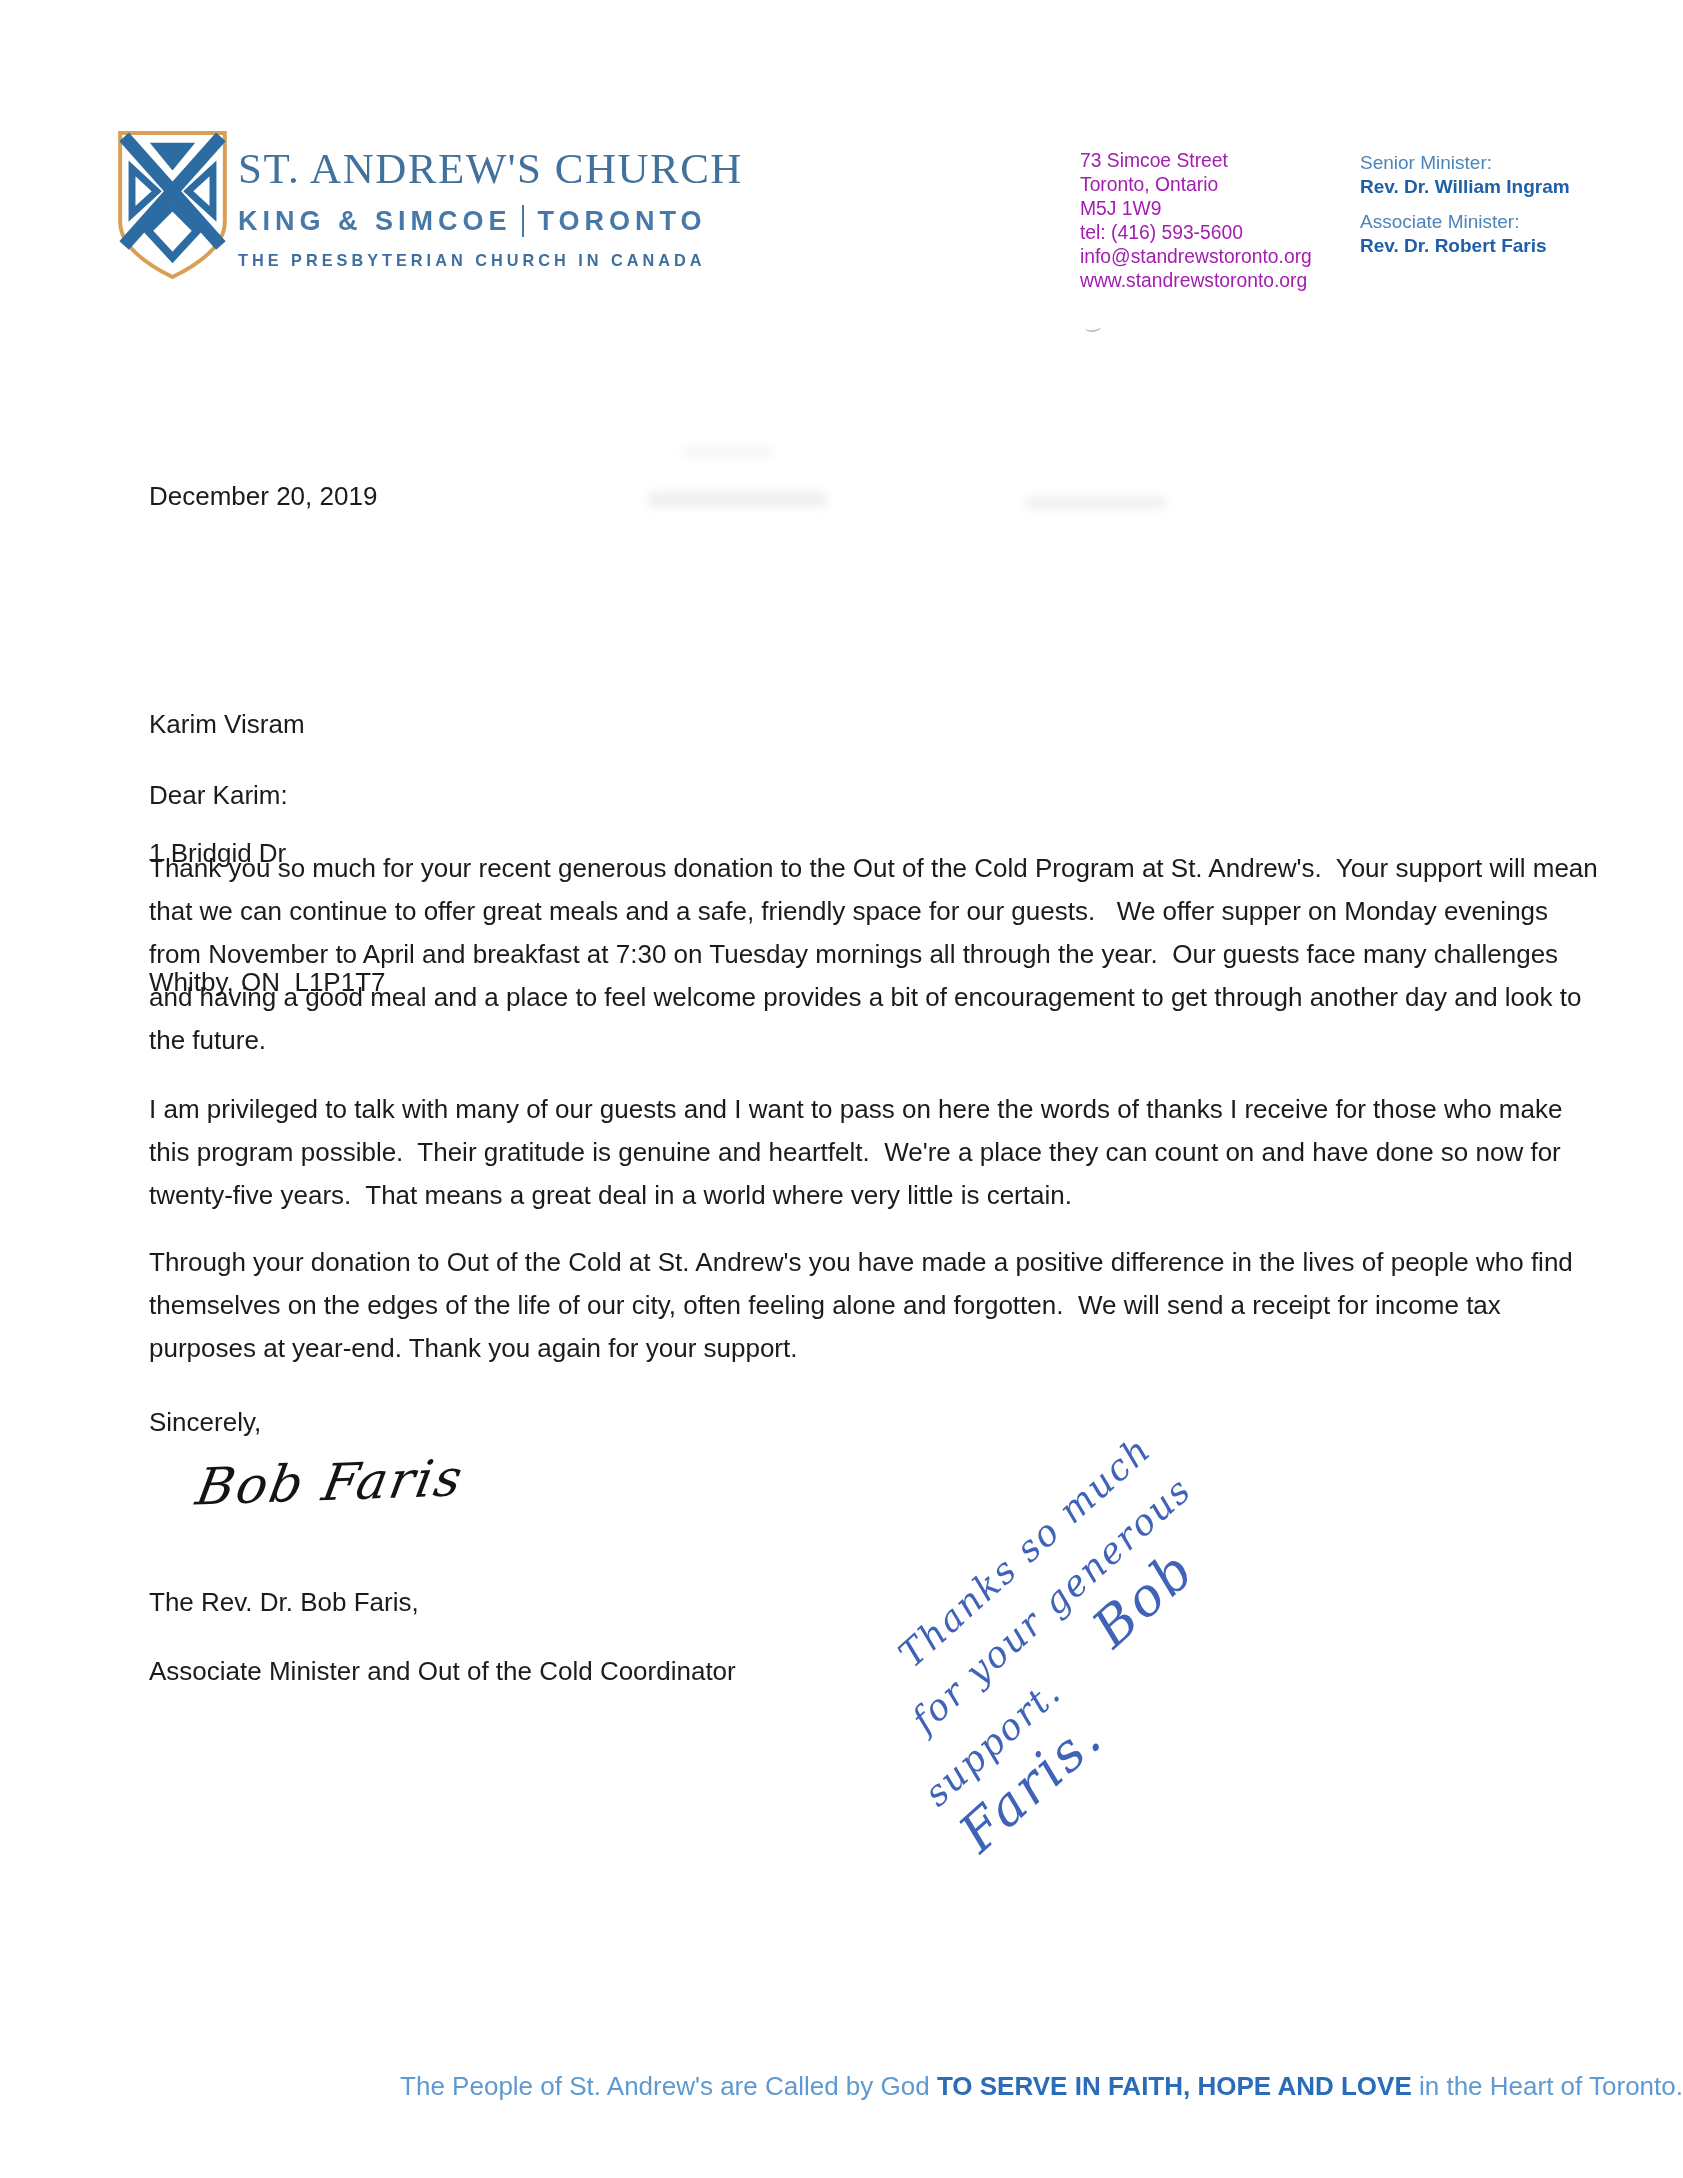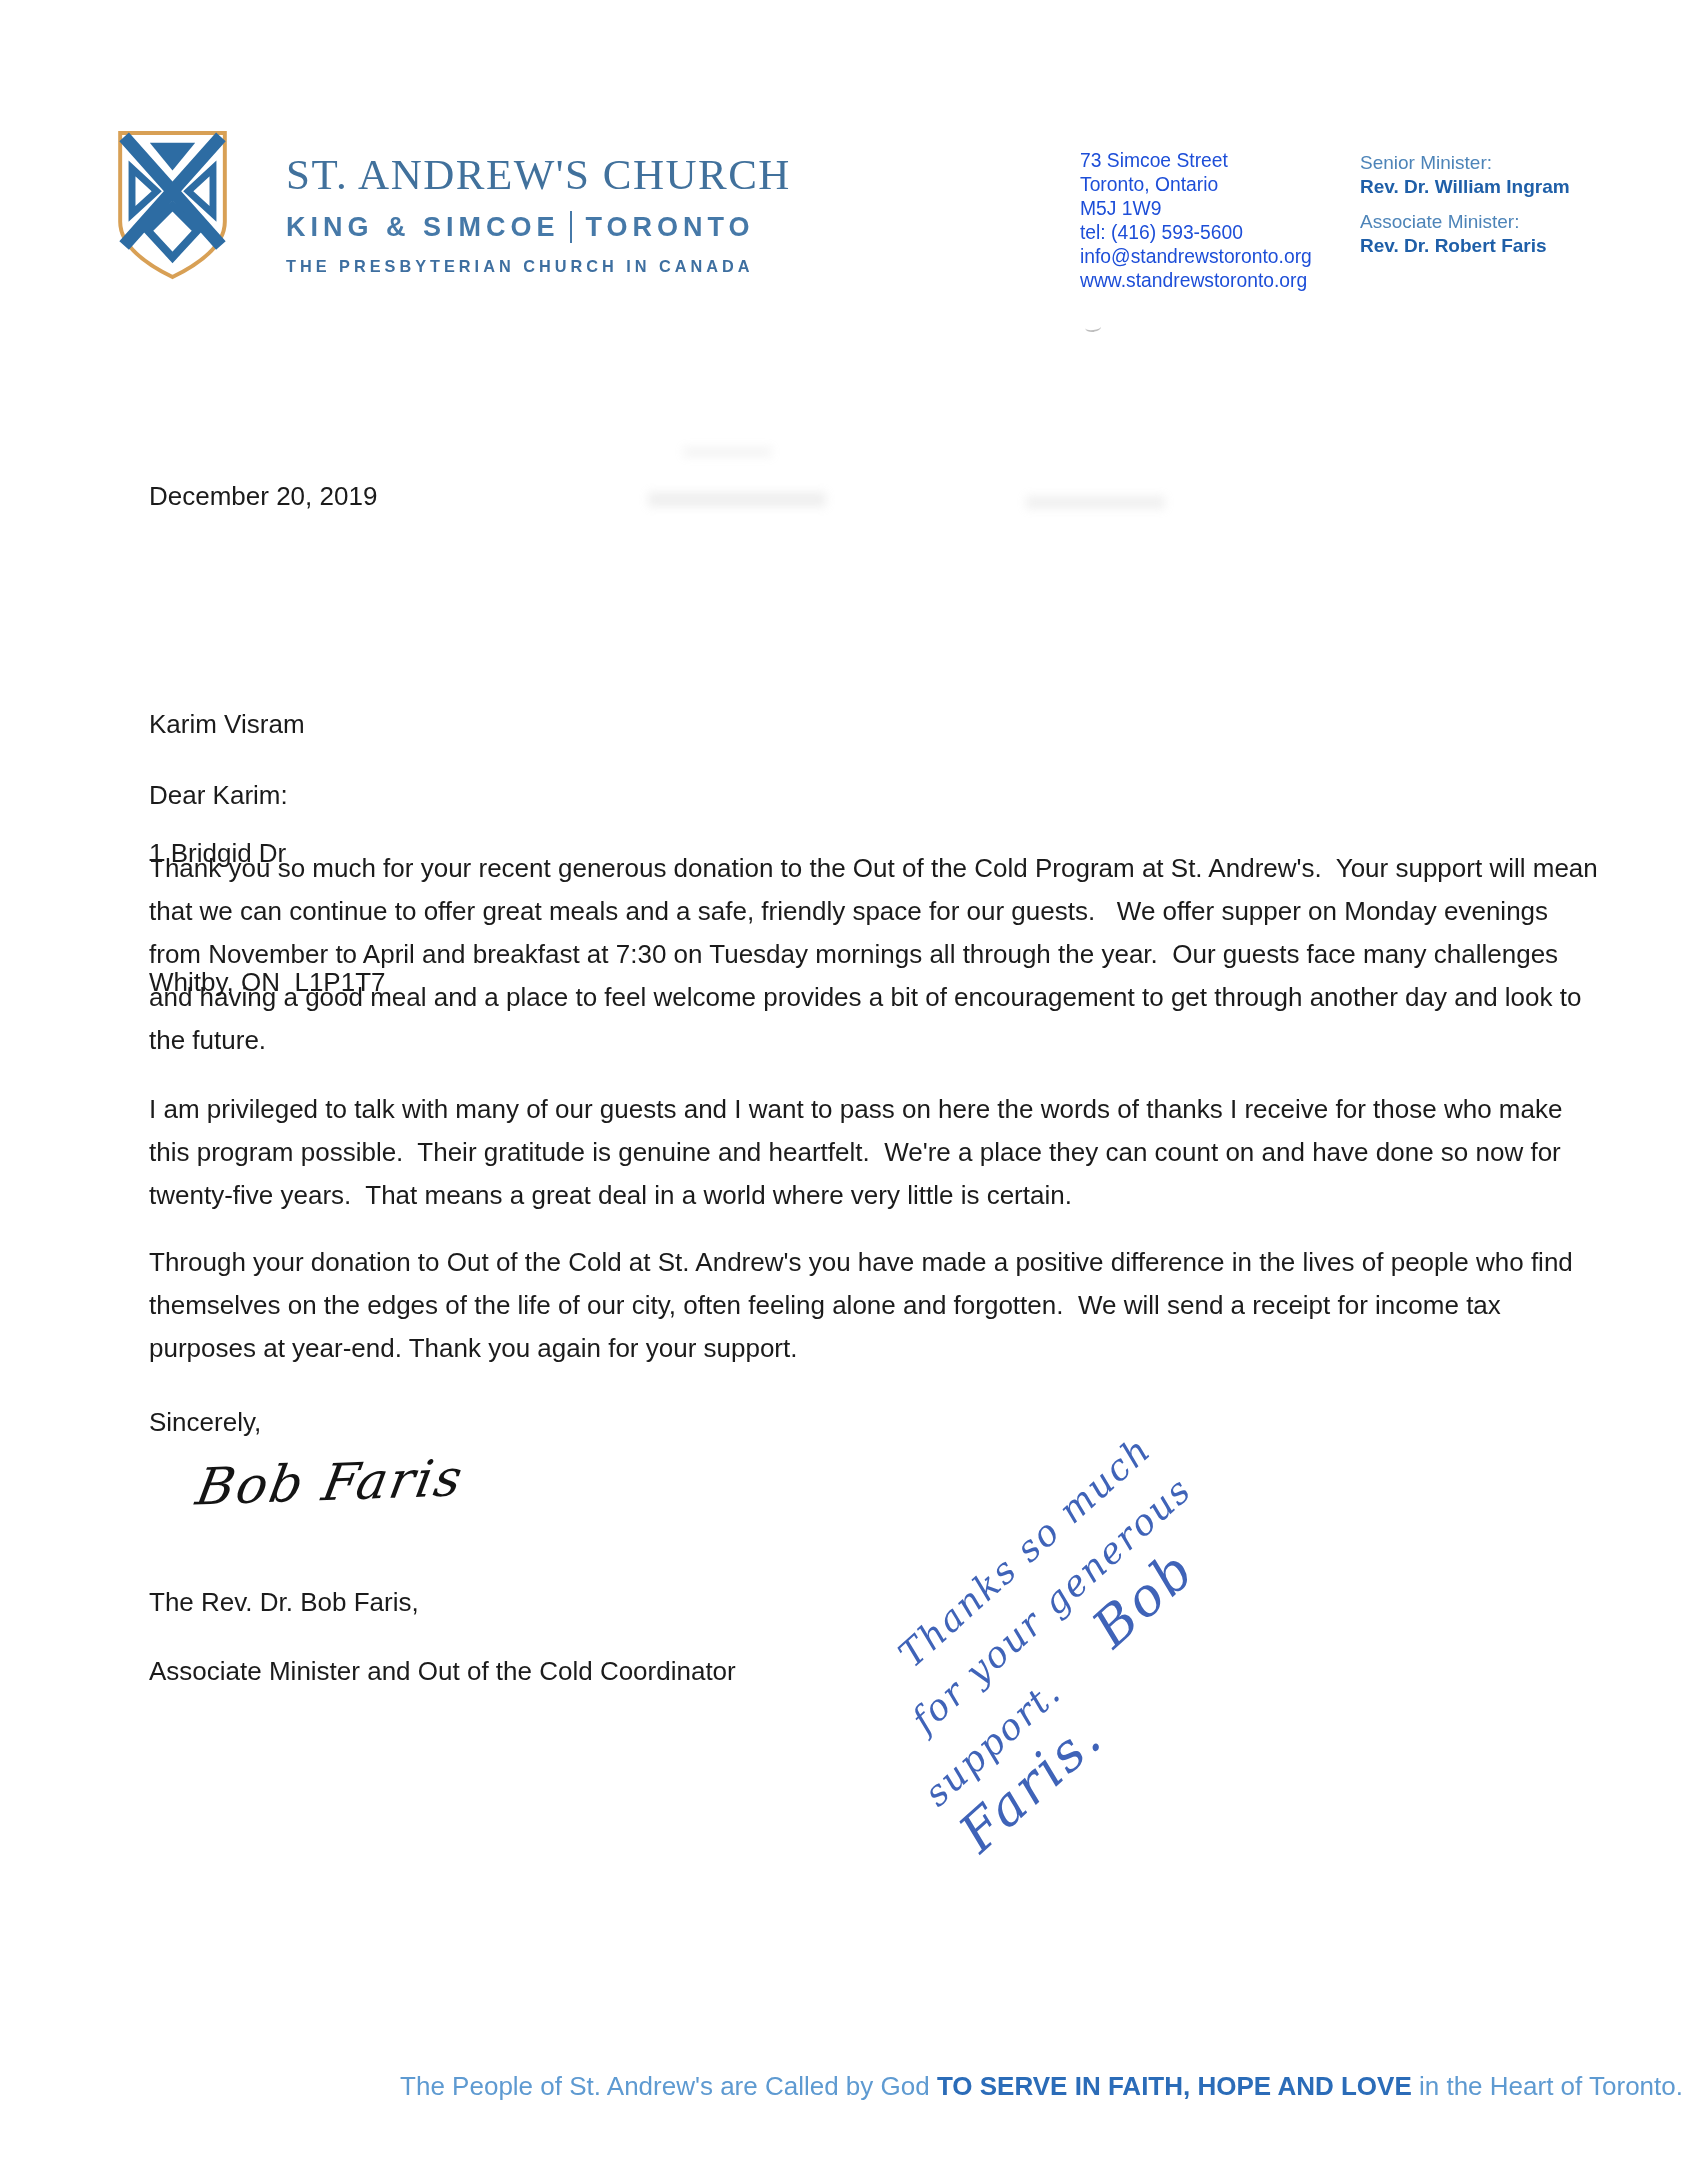--- a/index.html
+++ b/index.html
@@ -13,21 +13,21 @@
     color: #1c1c1c;
     overflow: hidden;
   }
 
   
   .logo-shield {
     position: absolute;
     left: 112px; top: 127px;
     width: 121px; height: 156px;
   }
-  .brand-block { position: absolute; left: 238px; top: 150px; margin-left: 48px; }
+  .brand-block { position: absolute; left: 238px; top: 144px; }
   .church-name {
     font-family: "Liberation Serif", serif;
     font-size: 43px;
     letter-spacing: 1.5px;
     color: #41719c;
     white-space: nowrap;
   }
   .brand-line2 {
     margin-top: 12px;
     font-size: 27px;
@@ -52,21 +52,21 @@
     letter-spacing: 4px;
     color: #3e6fa0;
     white-space: nowrap;
   }
 
   .contact-block {
     position: absolute;
     left: 1080px; top: 149px;
     font-size: 19.3px;
     line-height: 24px;
-    color: #1d4ed8;
+    color: #a21caf;
   }
   .ministers-block {
     position: absolute;
     left: 1360px; top: 151px;
     font-size: 19px;
     line-height: 24px;
   }
   .minister-group { margin-bottom: 11px; }
   .minister-title { color: #4d84b8; }
   .minister-name { color: #1f5fa8; font-weight: bold; }

